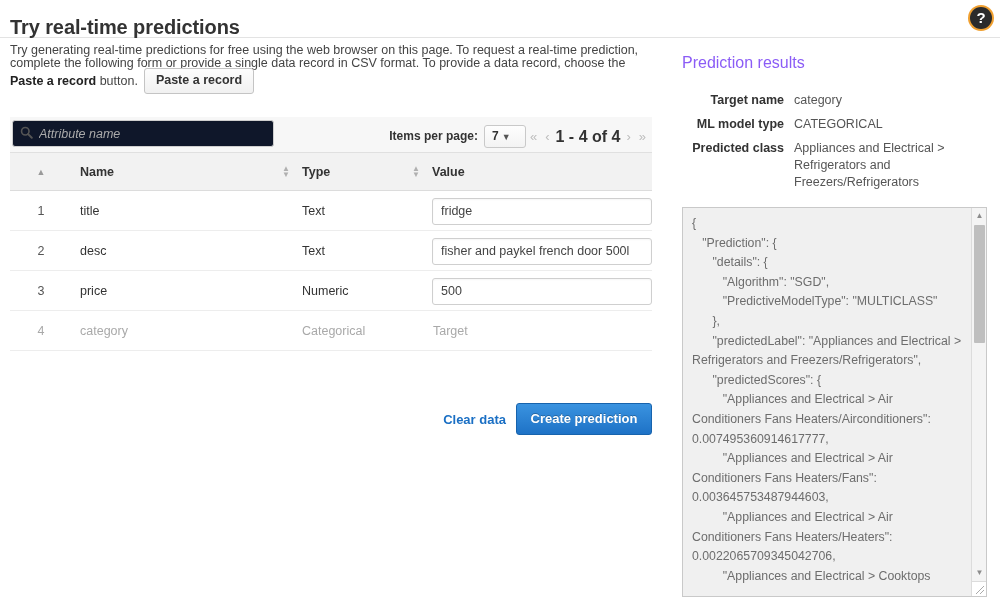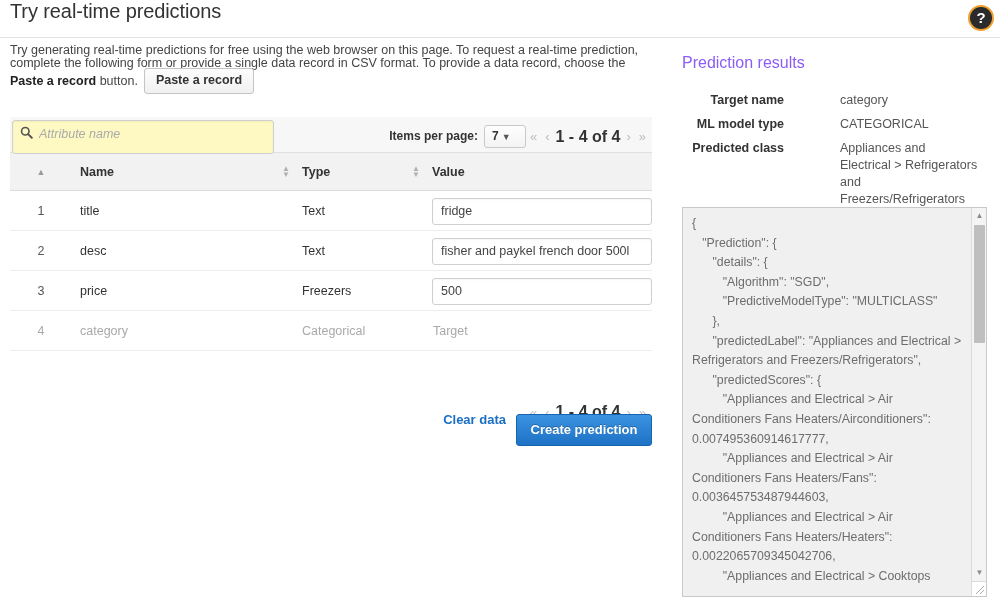--- a/index.html
+++ b/index.html
@@ -12,22 +12,22 @@
     overflow: hidden;
   }
   .page { position: relative; width: 1000px; height: 599px; }
 
   
   .page-header {
     position: absolute; left: 0; top: 0; width: 1000px; height: 38px;
     border-bottom: 1px solid #e3e3e3;
   }
   .page-title {
-    position: absolute; left: 10px; top: 0;
-    font-size: 20px; font-weight: 400; color: #333;
+    position: absolute; left: 10px; top: 16px;
+    font-size: 20px; font-weight: 700; color: #333;
     letter-spacing: -0.1px;
   }
   .help-btn {
     position: absolute; right: 8px; top: 7px;
     width: 22px; height: 22px; border-radius: 50%;
     background: #2b2b2b; color: #fff;
     font-size: 15px; font-weight: bold; line-height: 22px;
     text-align: center; cursor: pointer;
     box-shadow: 0 0 0 2px #f0a030;
   }
@@ -52,22 +52,22 @@
   .table-panel {
     position: absolute; left: 10px; top: 117px; width: 642px;
   }
   .table-toolbar {
     position: relative; height: 36px;
     background: #f7f7f7;
     border-bottom: 1px solid #e0e0e0;
   }
   .search-wrap {
     position: absolute; left: 2px; top: 3px;
-    width: 262px; height: 34px;
-    background: #fef9c3;
+    width: 262px; height: 27px;
+    background: #0f172a;
     border: 1px solid #cfcfcf; border-radius: 3px;
     box-shadow: inset 0 1px 2px rgba(0,0,0,.05);
   }
   .search-icon {
     position: absolute; left: 7px; top: 5px;
     width: 13px; height: 13px;
   }
   .search-icon svg { display: block; }
   .search-input {
     position: absolute; left: 24px; top: 0; right: 4px; height: 25px;
@@ -161,40 +161,40 @@
   .actions {
     position: absolute; left: 10px; top: 403px; width: 642px;
     height: 34px;
   }
   .link-clear {
     position: absolute; right: 146px; top: 9px;
     font-size: 13px; font-weight: bold; color: #1a6fc4;
     text-decoration: none; cursor: pointer;
   }
   .btn-create {
-    position: absolute; right: 0; top: 11px;
+    position: absolute; right: 0; top: 0;
     width: 136px; height: 32px;
     background: linear-gradient(#3a93e0, #1e72c6);
     border: 1px solid #1763ad; border-radius: 3px;
     color: #fff; font-size: 13px; font-weight: bold;
     text-align: center; line-height: 30px;
     cursor: pointer;
     text-shadow: 0 -1px 0 rgba(0,0,0,.25);
   }
 
   
   .right-panel {
     position: absolute; left: 668px; top: 44px; width: 332px; height: 555px;
   }
   .panel-title {
     position: absolute; left: 14px; top: 10px;
     font-size: 16px; font-weight: 400; color: #8b5cf6;
   }
   .meta { position: absolute; left: 0; top: 48px; width: 332px; }
-  .meta-row { display: flex; margin-bottom: 7px; gap: 46px; }
+  .meta-row { display: flex; margin-bottom: 7px; }
   .meta-label {
     width: 126px; text-align: right; padding-right: 10px;
     font-size: 12.5px; font-weight: bold; color: #333;
     line-height: 17px;
   }
   .meta-value {
     flex: 1; font-size: 12.5px; color: #555; line-height: 17px;
     padding-right: 22px;
   }
 
@@ -309,21 +309,21 @@
       <div class="cell cell-name">desc</div>
       <div class="cell cell-type">Text</div>
       <div class="cell cell-value">
         <input class="val-input" type="text" value="fisher and paykel french door 500l" style="">
       </div>
     </div>
 
     <div class="row">
       <div class="cell cell-idx">3</div>
       <div class="cell cell-name">price</div>
-      <div class="cell cell-type">Freezers</div>
+      <div class="cell cell-type">Numeric</div>
       <div class="cell cell-value">
         <input class="val-input" type="text" value="500" style="">
       </div>
     </div>
 
     <div class="row disabled">
       <div class="cell cell-idx">4</div>
       <div class="cell cell-name">category</div>
       <div class="cell cell-type">Categorical</div>
       <div class="cell cell-value cell-target">Target</div>

